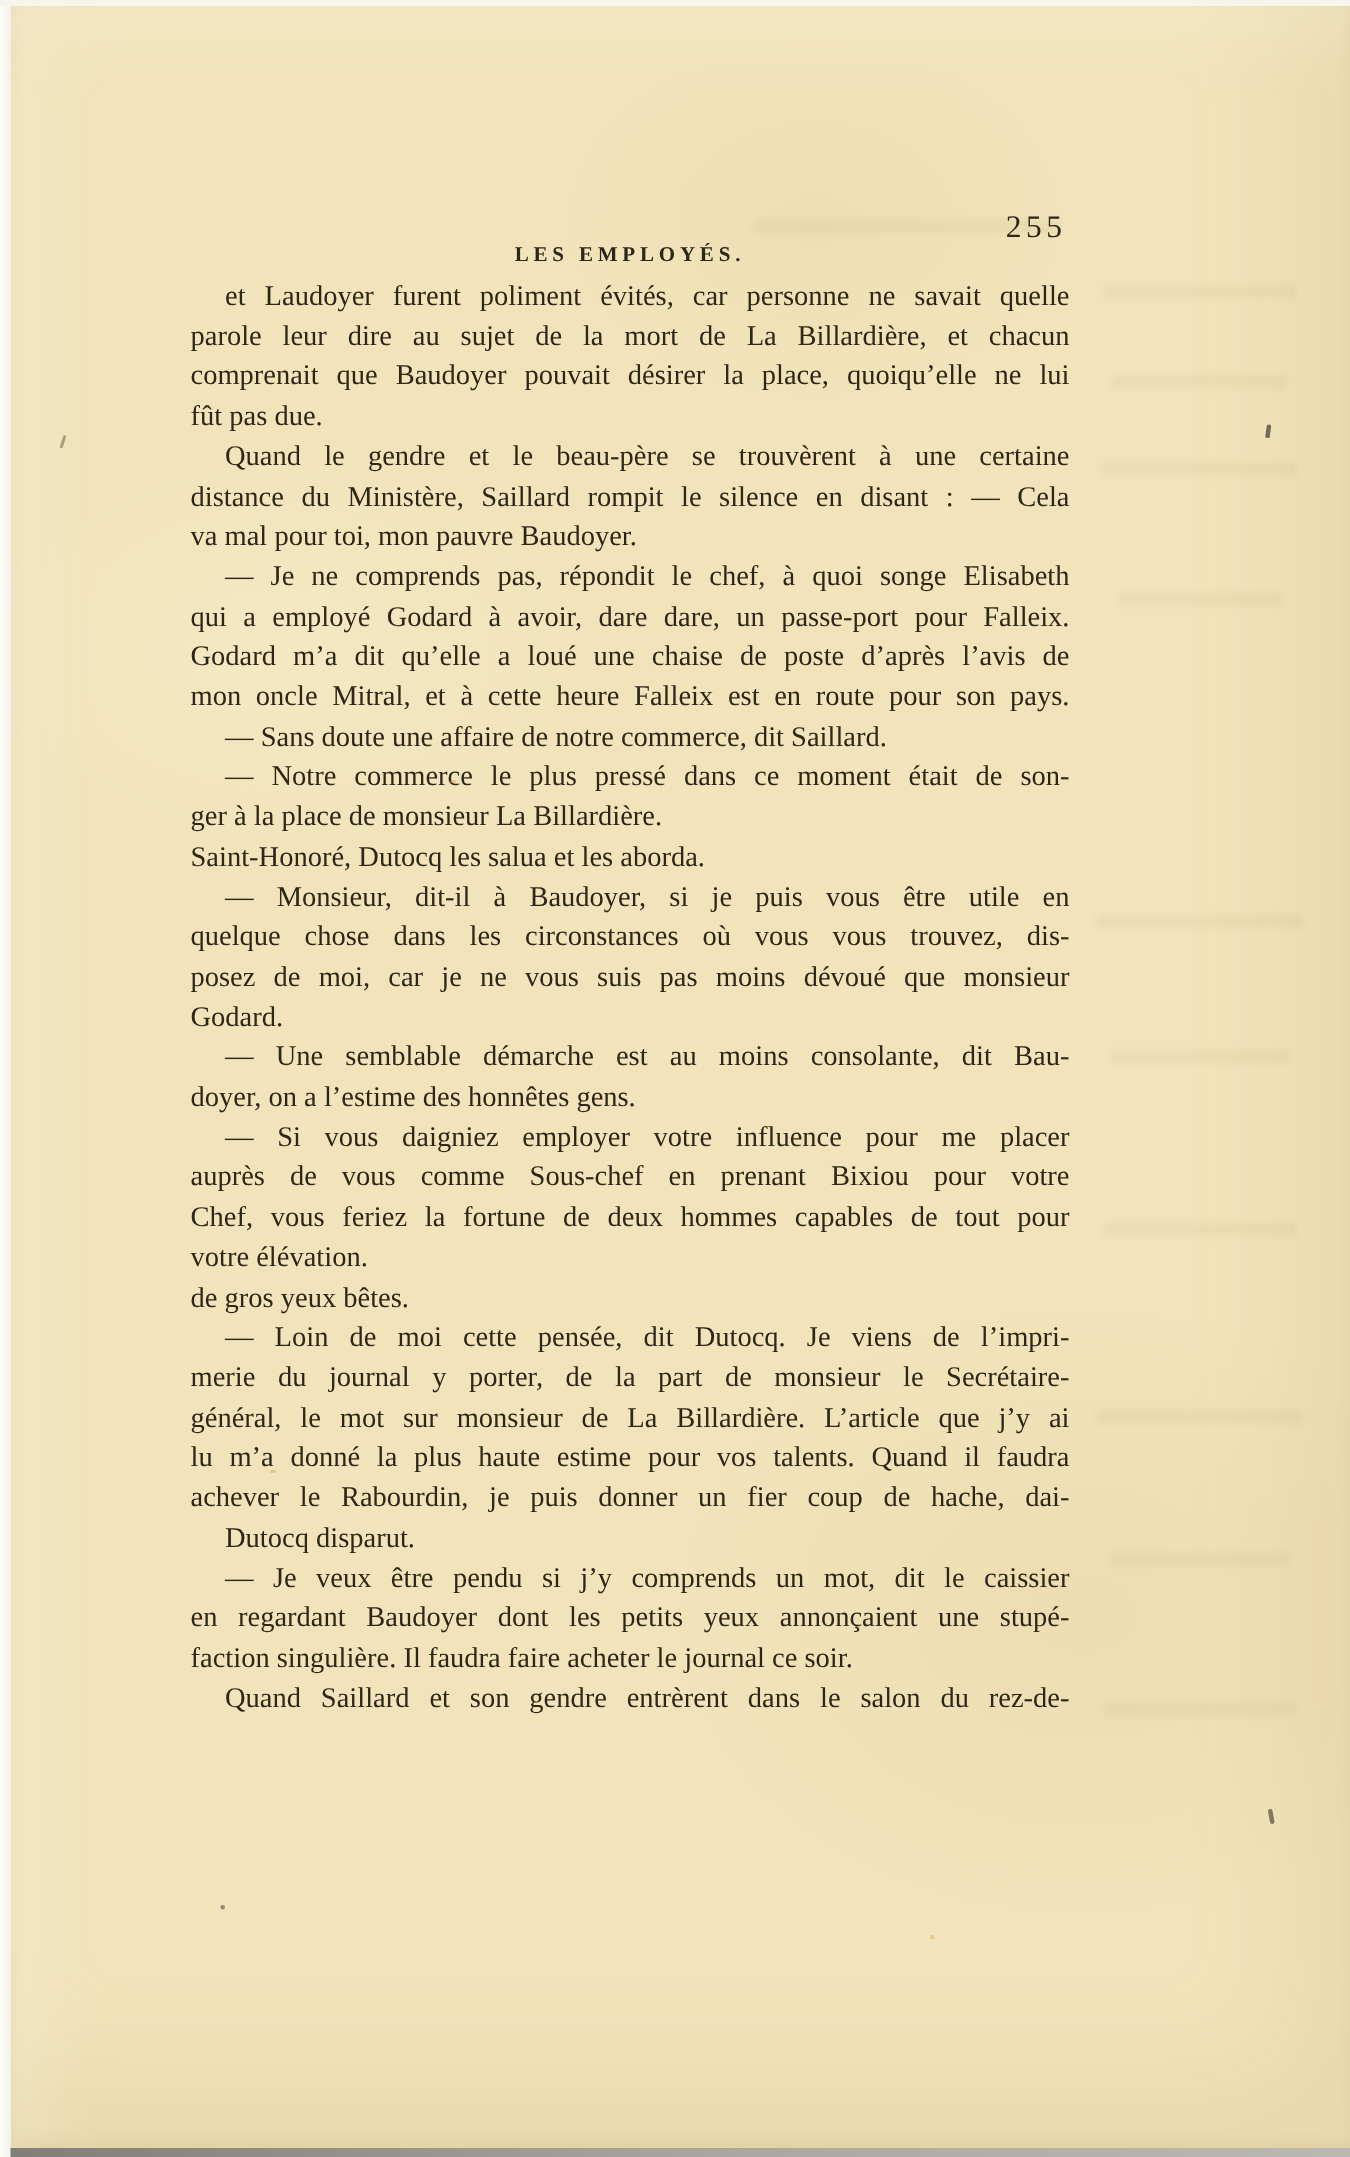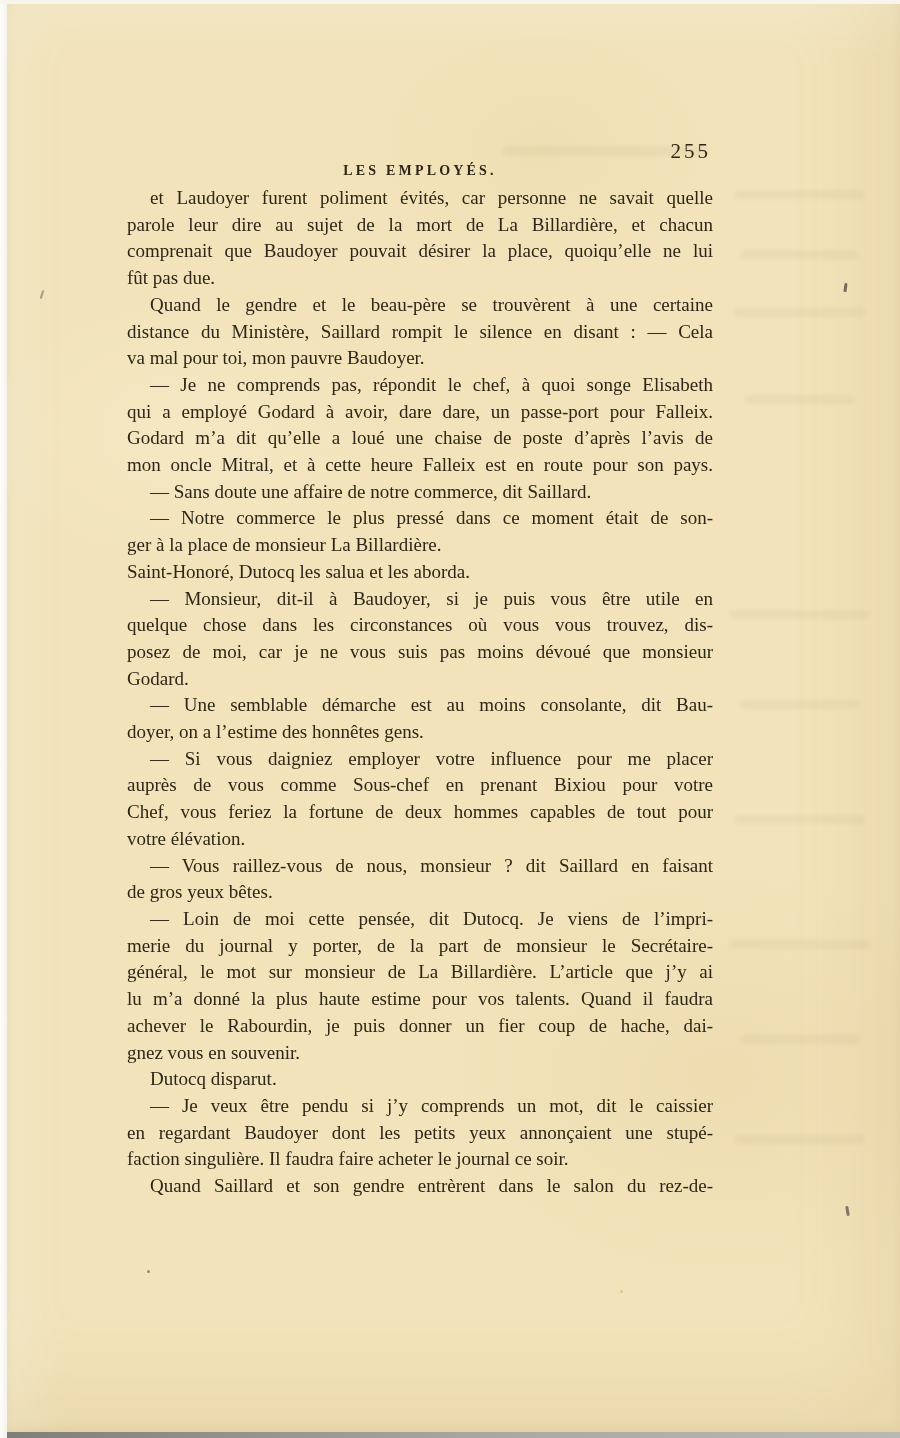--- a/index.html
+++ b/index.html
@@ -136,30 +136,28 @@
       <div class="line first j">— Une semblable démarche est au moins consolante, dit Bau-</div>
       <div class="line">doyer, on a l’estime des honnêtes gens.</div>
     </div>
     <div class="paragraph">
       <div class="line first j">— Si vous daigniez employer votre influence pour me placer</div>
       <div class="line j">auprès de vous comme Sous-chef en prenant Bixiou pour votre</div>
       <div class="line j">Chef, vous feriez la fortune de deux hommes capables de tout pour</div>
       <div class="line">votre élévation.</div>
     </div>
     <div class="paragraph">
-      <div class="line first j">— Vous raillez-vous de nous, monsieur ? dit Saillard en faisant</div>
       <div class="line">de gros yeux bêtes.</div>
     </div>
     <div class="paragraph">
       <div class="line first j">— Loin de moi cette pensée, dit Dutocq. Je viens de l’impri-</div>
       <div class="line j">merie du journal y porter, de la part de monsieur le Secrétaire-</div>
       <div class="line j">général, le mot sur monsieur de La Billardière. L’article que j’y ai</div>
       <div class="line j">lu m’a donné la plus haute estime pour vos talents. Quand il faudra</div>
       <div class="line j">achever le Rabourdin, je puis donner un fier coup de hache, dai-</div>
-      <div class="line">gnez vous en souvenir.</div>
     </div>
     <div class="paragraph">
       <div class="line first">Dutocq disparut.</div>
     </div>
     <div class="paragraph">
       <div class="line first j">— Je veux être pendu si j’y comprends un mot, dit le caissier</div>
       <div class="line j">en regardant Baudoyer dont les petits yeux annonçaient une stupé-</div>
       <div class="line">faction singulière. Il faudra faire acheter le journal ce soir.</div>
     </div>
     <div class="paragraph">

